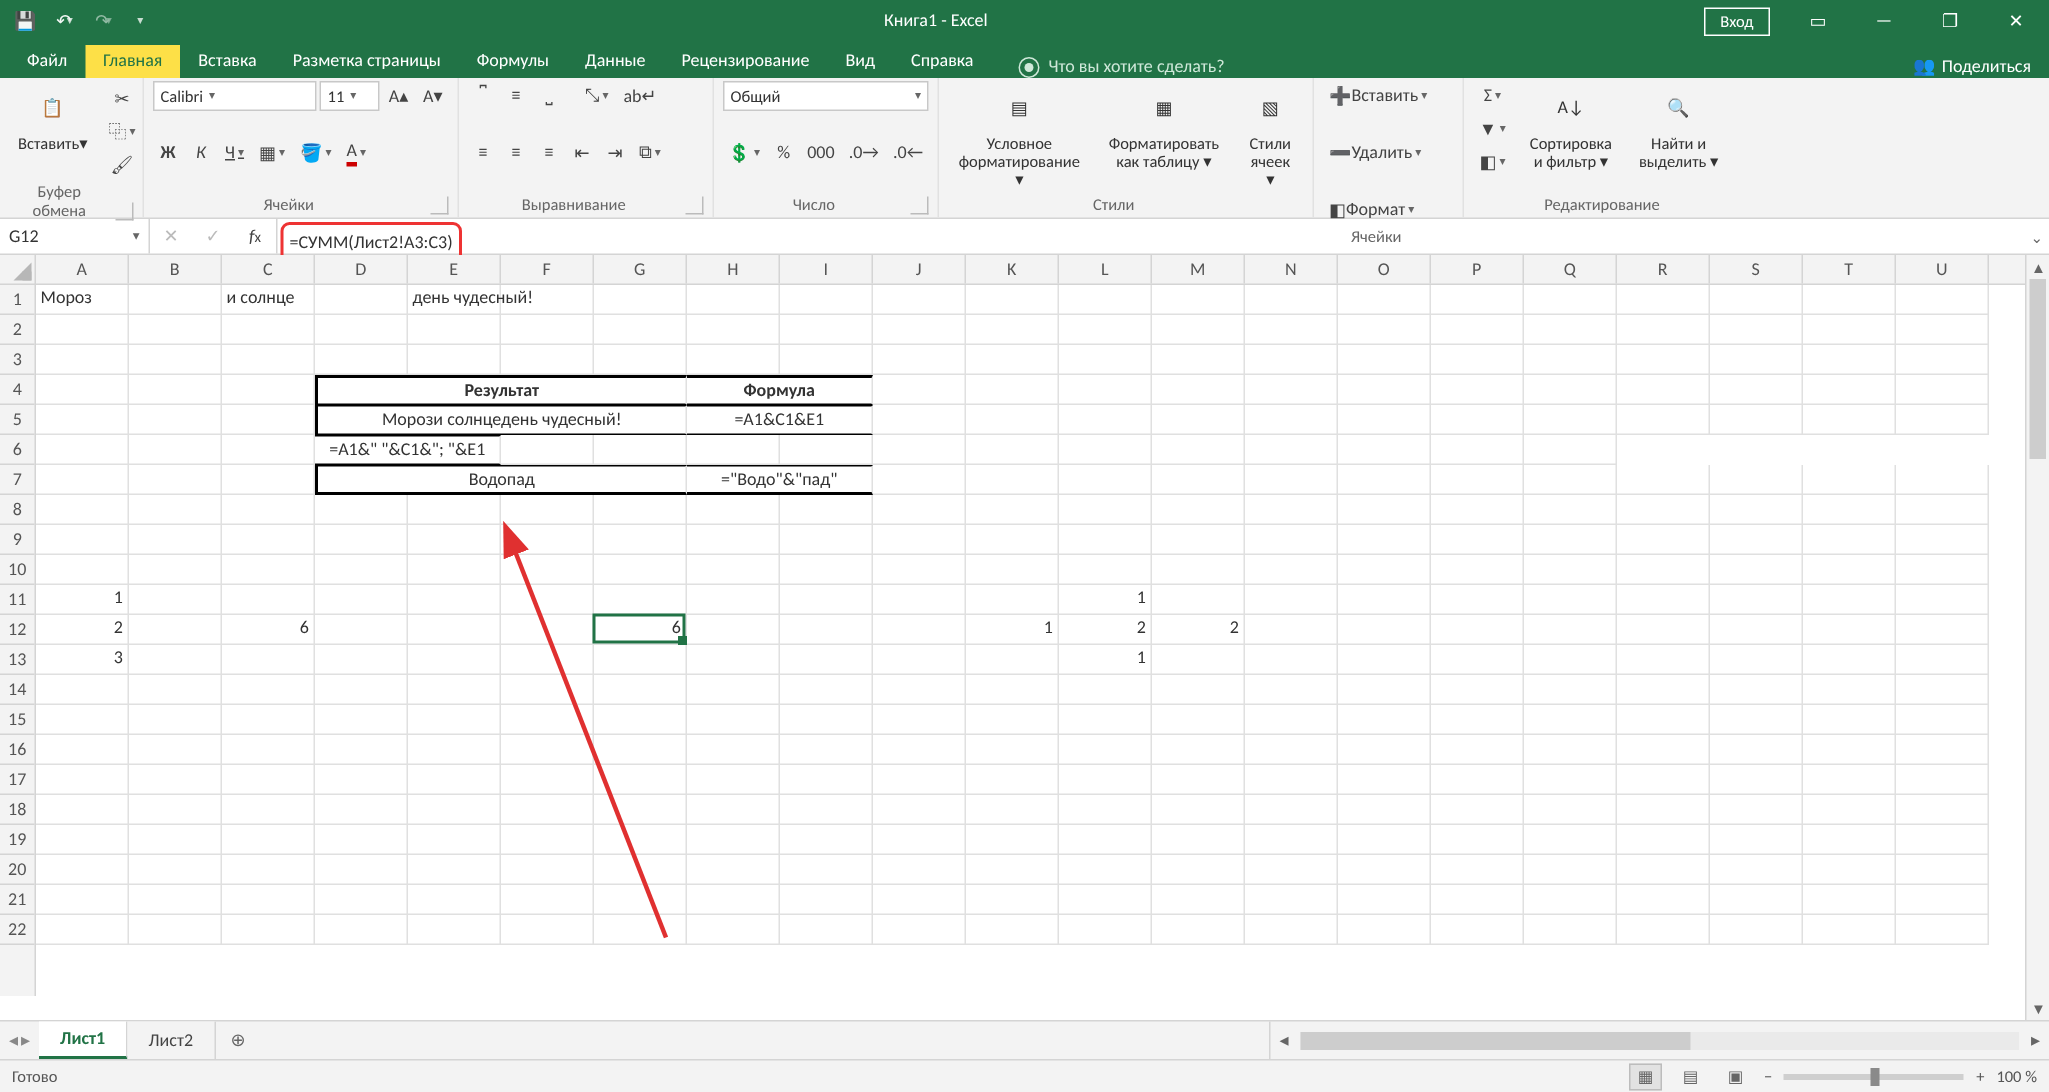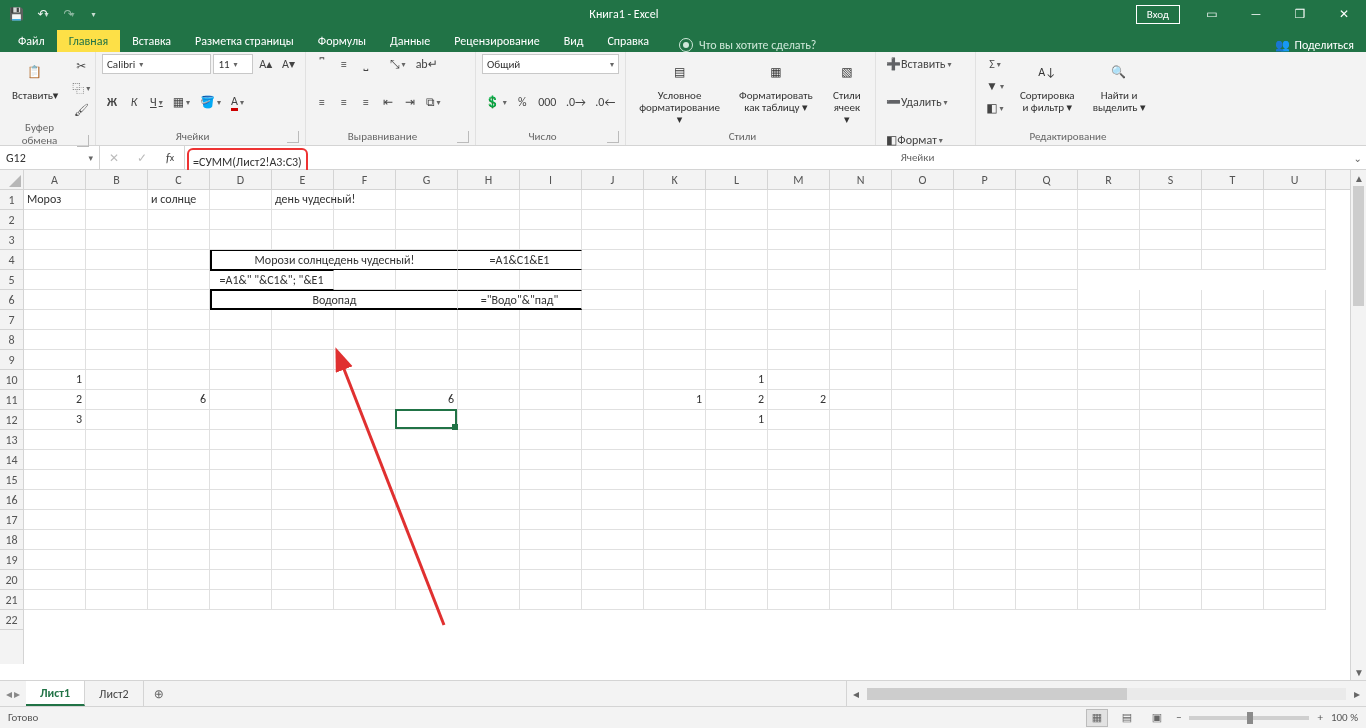--- a/index.html
+++ b/index.html
@@ -436,20 +436,39 @@
         <div class="cell"></div>
         <div class="cell"></div>
         <div class="cell"></div>
         <div class="cell"></div>
         <div class="cell"></div>
       </div>
       <div class="cellrow">
         <div class="cell"></div>
         <div class="cell"></div>
         <div class="cell"></div>
+        <div class="cell" style="border-top: 2px solid rgb(0, 0, 0); border-bottom: 1px solid rgb(0, 0, 0); border-left: 2px solid rgb(0, 0, 0); text-align: center; font-weight: 700; overflow: visible; width: 248px; flex: 0 0 248px;">Результат</div>
+        <div class="cell" style="border-top: 2px solid rgb(0, 0, 0); border-bottom: 1px solid rgb(0, 0, 0); text-align: center; font-weight: 700; overflow: visible; width: 124px; flex: 0 0 124px;">Формула</div>
+        <div class="cell"></div>
+        <div class="cell"></div>
+        <div class="cell"></div>
+        <div class="cell"></div>
+        <div class="cell"></div>
+        <div class="cell"></div>
+        <div class="cell"></div>
+        <div class="cell"></div>
+        <div class="cell"></div>
+        <div class="cell"></div>
+        <div class="cell"></div>
+        <div class="cell"></div>
+      </div>
+      <div class="cellrow">
+        <div class="cell"></div>
+        <div class="cell"></div>
+        <div class="cell"></div>
         <div class="cell" style="border-top: 1px solid rgb(0, 0, 0); border-bottom: 1px solid rgb(0, 0, 0); border-left: 2px solid rgb(0, 0, 0); text-align: center; overflow: visible; width: 248px; flex: 0 0 248px;">Морози солнцедень чудесный!</div>
         <div class="cell" style="border-top: 1px solid rgb(0, 0, 0); border-bottom: 1px solid rgb(0, 0, 0); text-align: center; overflow: visible; width: 124px; flex: 0 0 124px;">=A1&amp;C1&amp;E1</div>
         <div class="cell"></div>
         <div class="cell"></div>
         <div class="cell"></div>
         <div class="cell"></div>
         <div class="cell"></div>
         <div class="cell"></div>
         <div class="cell"></div>
         <div class="cell"></div>

